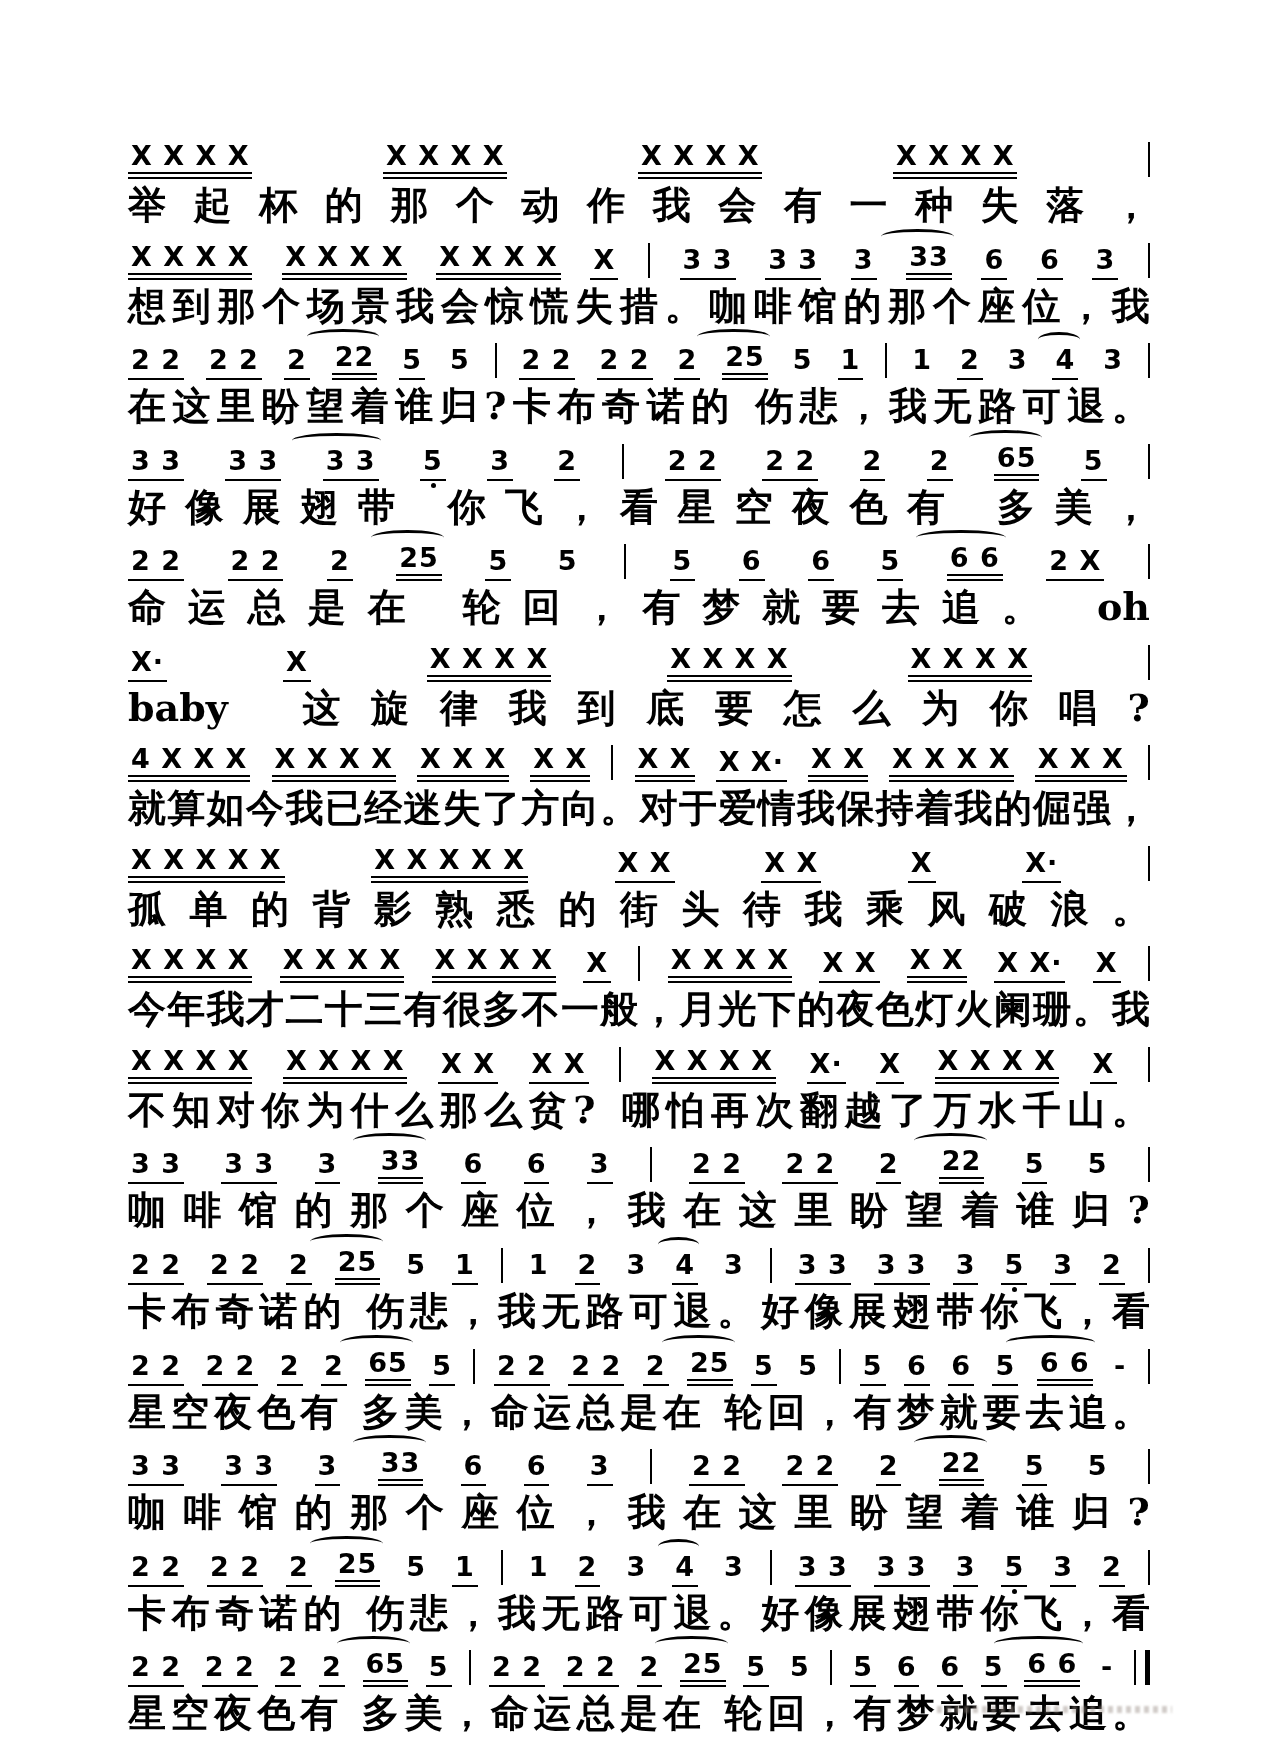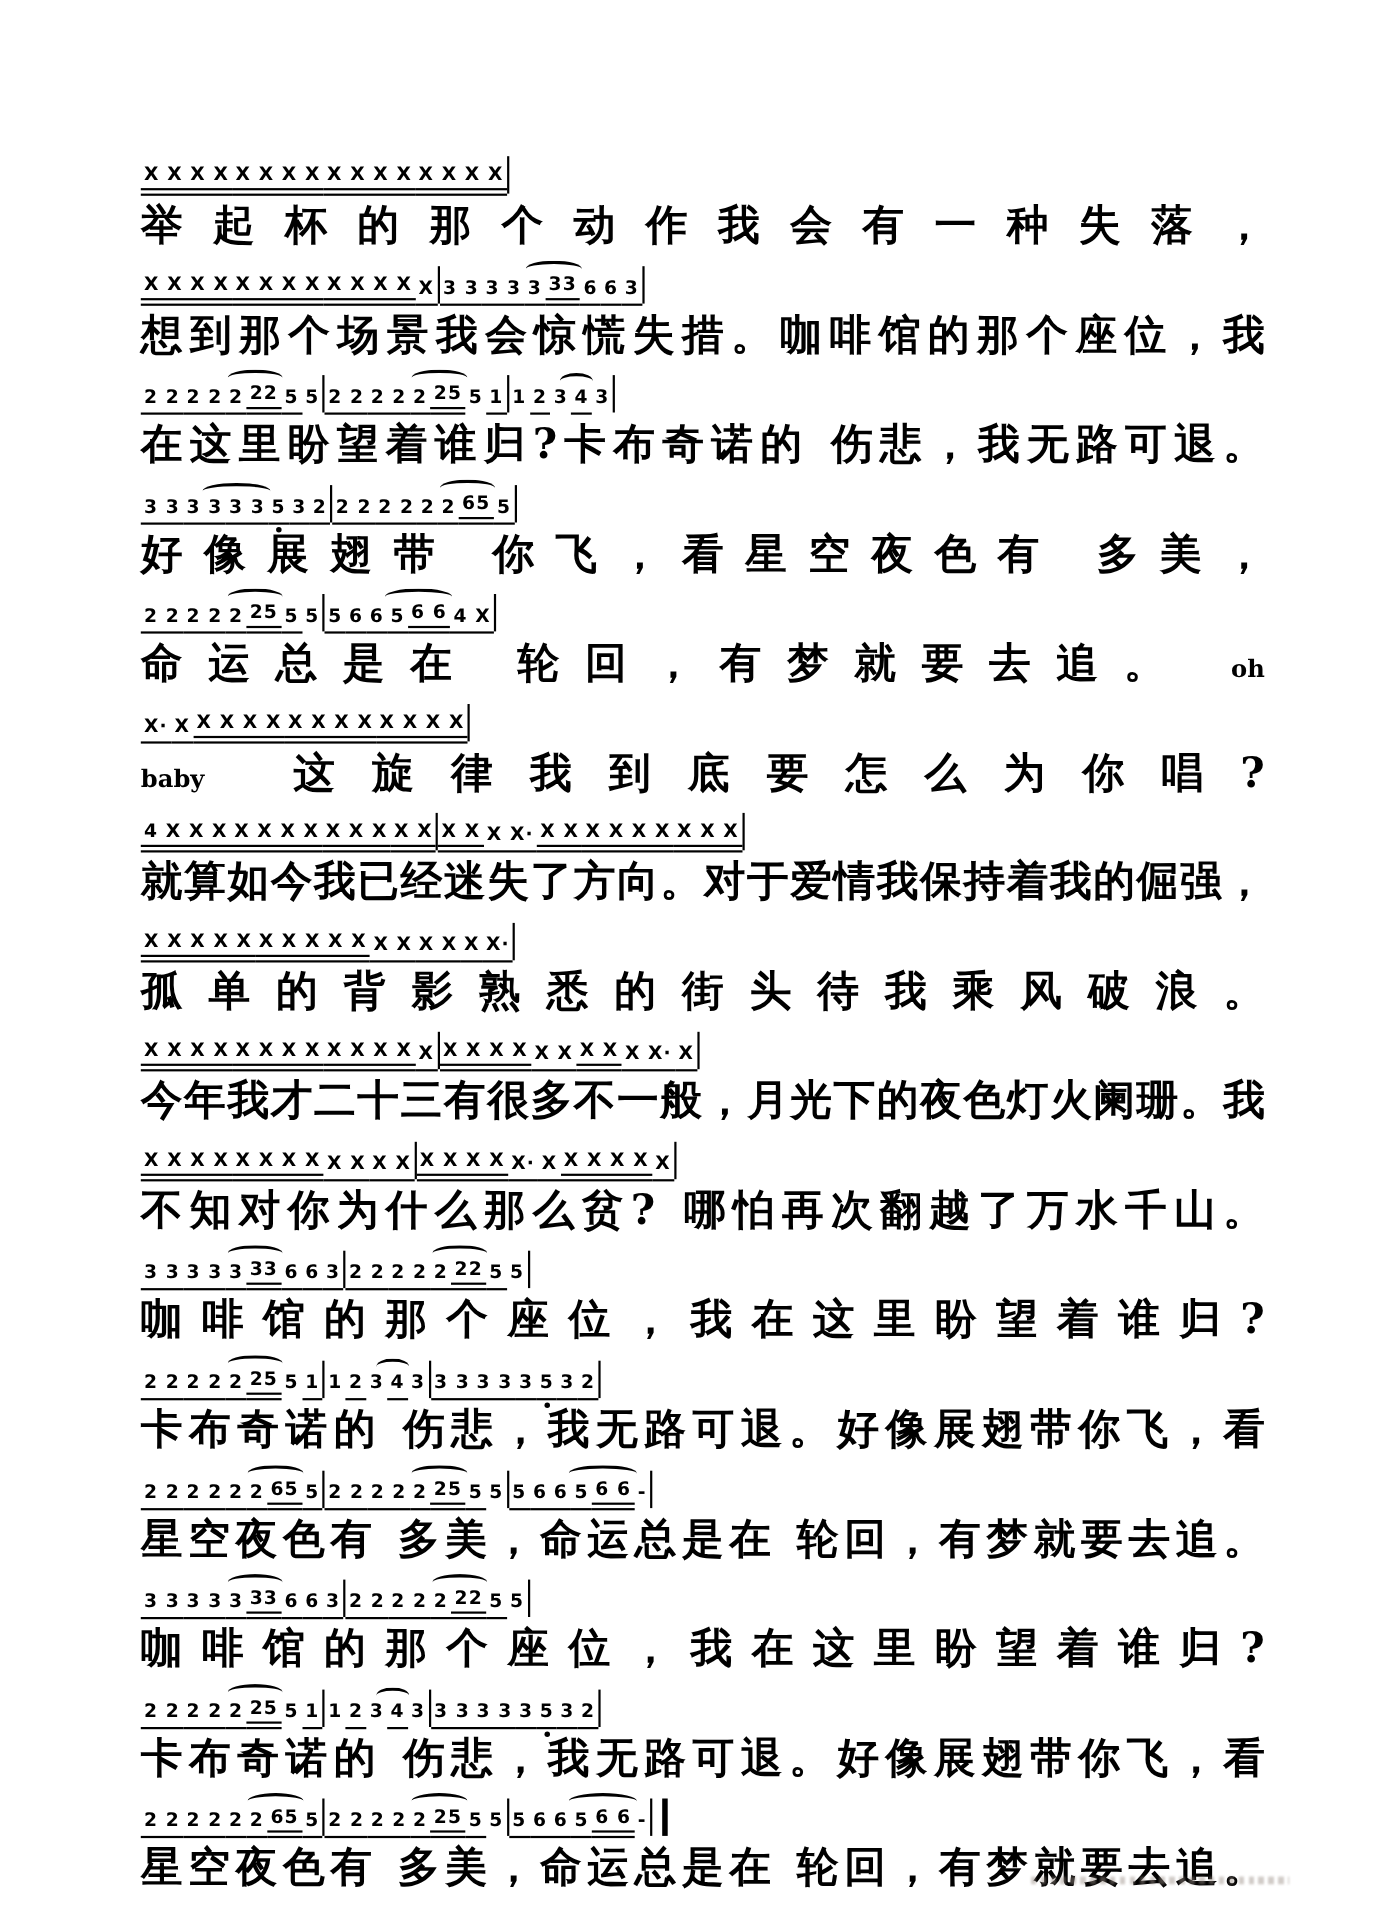--- a/index.html
+++ b/index.html
@@ -5,24 +5,24 @@
   html,body{margin:0;padding:0;}
   body{
     width:1272px;height:1752px;background:#ffffff;color:#000;
     font-family:"DejaVu Sans","Liberation Sans",sans-serif;
     overflow:hidden;position:relative;
   }
   .sheet{padding:128px 122px 0 128px;}
   .line{margin-bottom:2px;}
   
   .notes{
-    display:flex;justify-content:flex-start;align-items:flex-end;
+    display:flex;justify-content:space-between;align-items:flex-end;
     padding-top:14px;
     font-family:"DejaVu Sans","Liberation Sans",sans-serif;
-    font-weight:bold;font-size:17px;line-height:1;
+    font-weight:bold;font-size:27px;line-height:1;
   }
   .seg{
     position:relative;white-space:pre;letter-spacing:1px;
     padding:0 3px 7px 3px;
   }
   .u0{padding-bottom:7px;}
   .u1{
     background:linear-gradient(#000,#000) no-repeat 0 100%/100% 2px;
   }
   .u2{
@@ -45,21 +45,21 @@
     border-left:2px solid #000;border-right:5px solid #000;
   }
   
   .lyrics{
     display:flex;justify-content:space-between;align-items:baseline;
     margin-top:5px;
     font-family:"DejaVu Serif","Liberation Serif",serif;
     font-weight:bold;font-size:38px;line-height:1.12;
   }
   .ch{white-space:pre;}
-  .ch.lat{font-size:22px;}
+  .ch.lat{font-size:38px;}
   .watermark{
     position:absolute;right:100px;top:1706px;width:235px;height:7px;
     background:repeating-linear-gradient(90deg,#9b8f87 0 5px,transparent 5px 9px);
     opacity:.45;filter:blur(1px);
   }
 </style>
 </head>
 <body>
 
 <div class="sheet">
@@ -229,21 +229,21 @@
           <span class="seg u1">2</span>
           <span class="seg u2">25<i class="arc"></i></span>
           <span class="seg u1">5</span>
           <span class="seg u0">5</span>
           <span class="bar"></span>
           <span class="seg u1">5</span>
           <span class="seg u1">6</span>
           <span class="seg u1">6</span>
           <span class="seg u1">5</span>
           <span class="seg u2">6 6<i class="arc"></i></span>
-          <span class="seg u1">4 X</span>
+          <span class="seg u1">2 X</span>
           <span class="bar"></span>
         </div>
         <div class="lyrics">
           <span class="ch">命</span>
           <span class="ch">运</span>
           <span class="ch">总</span>
           <span class="ch">是</span>
           <span class="ch">在</span>
           <span class="ch"> </span>
           <span class="ch">轮</span>

